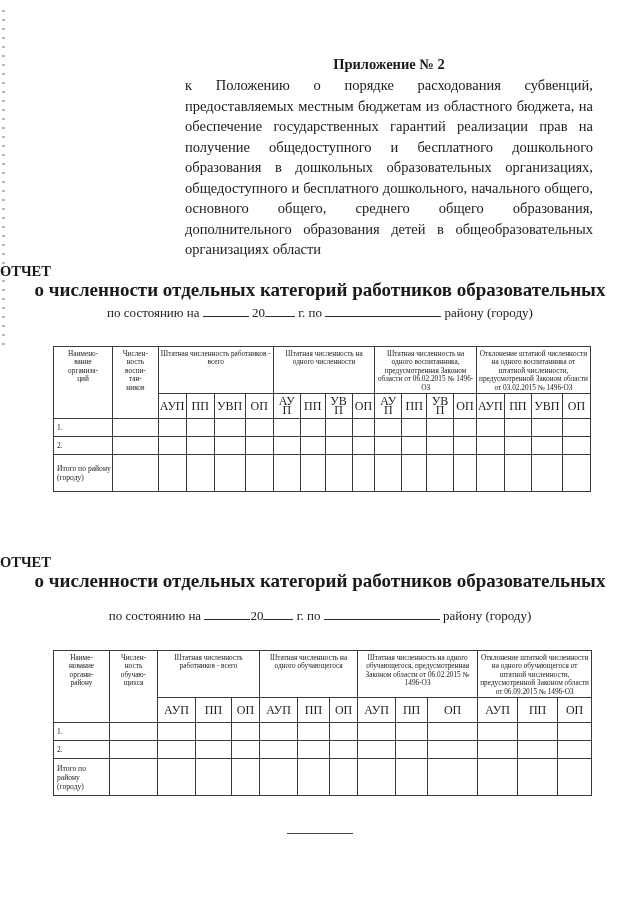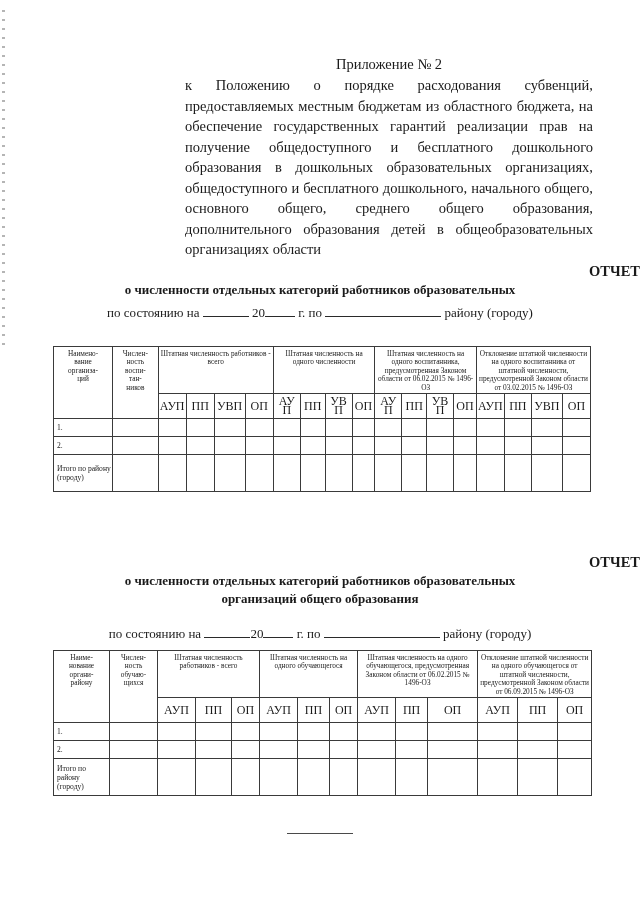--- a/index.html
+++ b/index.html
@@ -44,45 +44,46 @@
     position: absolute;
     left: 185px;
     top: 54px;
     width: 408px;
   }
   .appendix-title {
     text-align: center;
     font-size: 14.5px;
     line-height: 20px;
     margin-bottom: 1px;
+    font-weight: bold;
   }
   .appendix-body {
     text-align: justify;
     text-align-last: left;
     font-size: 14.5px;
     line-height: 20.5px;
     text-justify: inter-word;
   }
 
   
   .report {
     position: absolute;
     left: 0;
     width: 640px;
   }
   .report-heading {
-    text-align: right;
+    text-align: left;
     font-weight: bold;
     font-size: 14.5px;
     line-height: 19px;
   }
   .report-subheading {
     text-align: center;
     font-weight: bold;
-    font-size: 13px;
+    font-size: 19px;
     line-height: 18px;
   }
   .report-status {
     text-align: center;
     font-size: 13px;
     line-height: 20px;
   }
   .blank-line {
     display: inline-block;
     border-bottom: 1px solid #2a2a2a;
@@ -288,21 +289,20 @@
           <td class="body-tall"></td>
           <td class="body-tall"></td>
           <td class="body-tall"></td>
         </tr>
       </tbody>
   </table>
 
   <div class="report" style="top:553px;">
     <div class="report-heading">ОТЧЕТ</div>
     <div class="report-subheading">о численности отдельных категорий работников образовательных</div>
-    <div class="report-subheading">организаций общего образования</div>
     <div class="report-status" style="margin-top:16px;">
       <span>по состоянию на</span>
       <span class="blank-line blank-short"></span><span>20</span><span class="blank-line blank-mini"></span>
       <span>г. по</span>
       <span class="blank-line blank-long"></span>
       <span>району (городу)</span>
     </div>
   </div>
 
   <table class="doc" id="table-oo">

